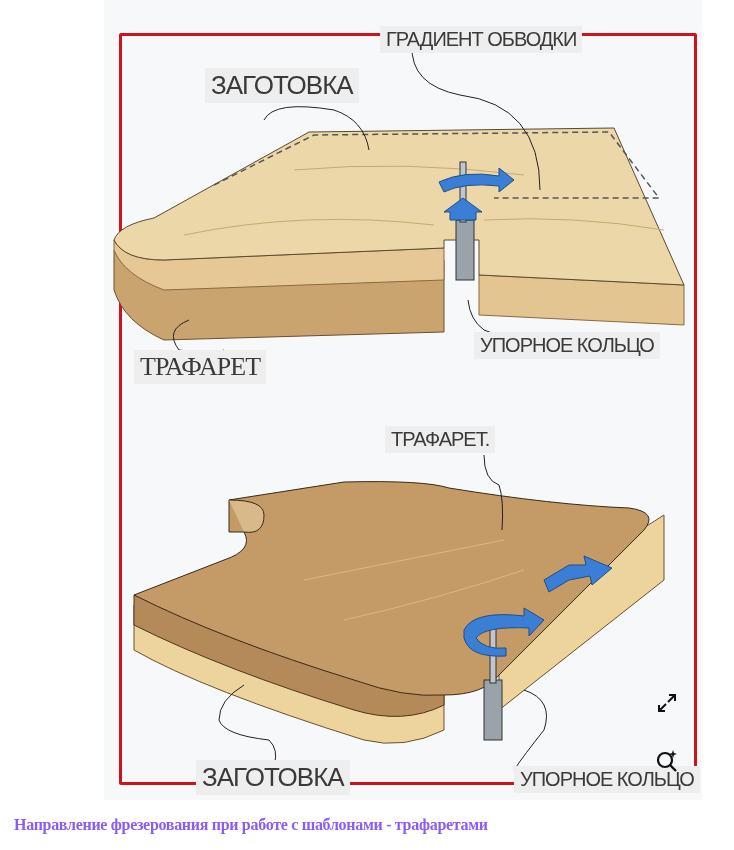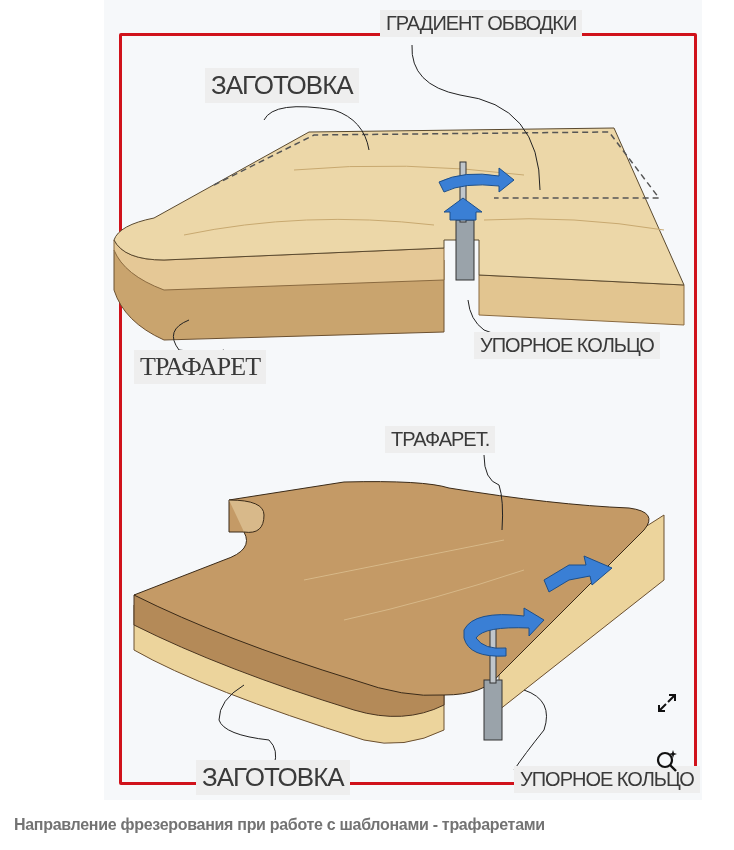--- a/index.html
+++ b/index.html
@@ -1,21 +1,21 @@
 <!DOCTYPE html>
 <html><head>
 <meta charset="utf-8">
 <style>
   html, body { margin:0; padding:0; background:#ffffff; }
   body { width:734px; height:850px; position:relative; overflow:hidden; font-family:"Liberation Sans", sans-serif; }
   .figure { position:absolute; left:104px; top:0; width:598px; height:800px; background:#f6f8fa; }
   .frame { position:absolute; left:119px; top:33px; width:578px; height:752px; border:3px solid #d0121b; box-sizing:border-box; border-radius:2px; }
   .label { position:absolute; background:#eeeeee; color:#3a3a3a; font-family:"Liberation Sans Narrow","Liberation Sans", sans-serif; letter-spacing:-1px; padding:2px 6px; white-space:nowrap; }
   .illus { position:absolute; }
-  .caption { position:absolute; left:14px; top:816px; font-size:16px; font-weight:bold; color:#737373; font-family:Liberation Sans, sans-serif; letter-spacing:-0.3px; }
+  .caption { position:absolute; left:14px; top:816px; font-size:16px; font-weight:bold; color:#8b5cf6; font-family:Liberation Serif, serif; letter-spacing:-0.3px; }
   .tool-btn { position:absolute; width:30px; height:30px; display:flex; align-items:center; justify-content:center; cursor:pointer; }
 </style>
 </head>
 <body>
 
 <div class="figure"></div>
 <div class="frame"></div>
 
 <svg class="illus" style="left:104px;top:100px" width="598" height="300" viewBox="0 0 598 300">
 
@@ -42,21 +42,21 @@
 
   <path d="M160 20 Q170 0 230 10 Q260 20 265 50" stroke="#222" fill="none"></path>
   <path d="M85 220 Q60 230 75 250 Q110 255 120 250" stroke="#222" fill="none"></path>
   <path d="M364 200 Q366 220 380 230 Q400 235 395 250" stroke="#222" fill="none"></path>
 </svg>
 
 <svg class="illus" style="left:400px;top:45px" width="160" height="150" viewBox="0 0 160 150">
   <path d="M12 0 Q10 40 60 50 Q140 60 140 145" stroke="#222" fill="none"></path>
 </svg>
 
-<span class="label" style="left:380px;top:10px;font-size:20px;">ГРАДИЕНТ ОБВОДКИ</span>
+<span class="label" style="left:380px;top:26px;font-size:20px;">ГРАДИЕНТ ОБВОДКИ</span>
 <span class="label" style="left:205px;top:68px;font-size:26px;">ЗАГОТОВКА</span>
 <span class="label" style="left:134px;top:350px;font-size:26px;font-family:Liberation Serif, serif;">ТРАФАРЕТ</span>
 <span class="label" style="left:474px;top:332px;font-size:20px;">УПОРНОЕ КОЛЬЦО</span>
 
 <svg class="illus" style="left:104px;top:440px" width="598" height="340" viewBox="0 0 598 340">
 
   <path d="M30 165 L30 210 Q100 250 260 300 Q300 310 340 290 L340 250 Z" fill="#ecd49c" stroke="#6b5030"></path>
   <path d="M395 180 L395 270 L560 140 L560 75 Z" fill="#ecd49c" stroke="#6b5030"></path>
 
   <path d="M30 155 L30 185 Q120 230 250 270 Q300 285 340 265 L340 235 Z" fill="#b48a58" stroke="#4a3520"></path>

